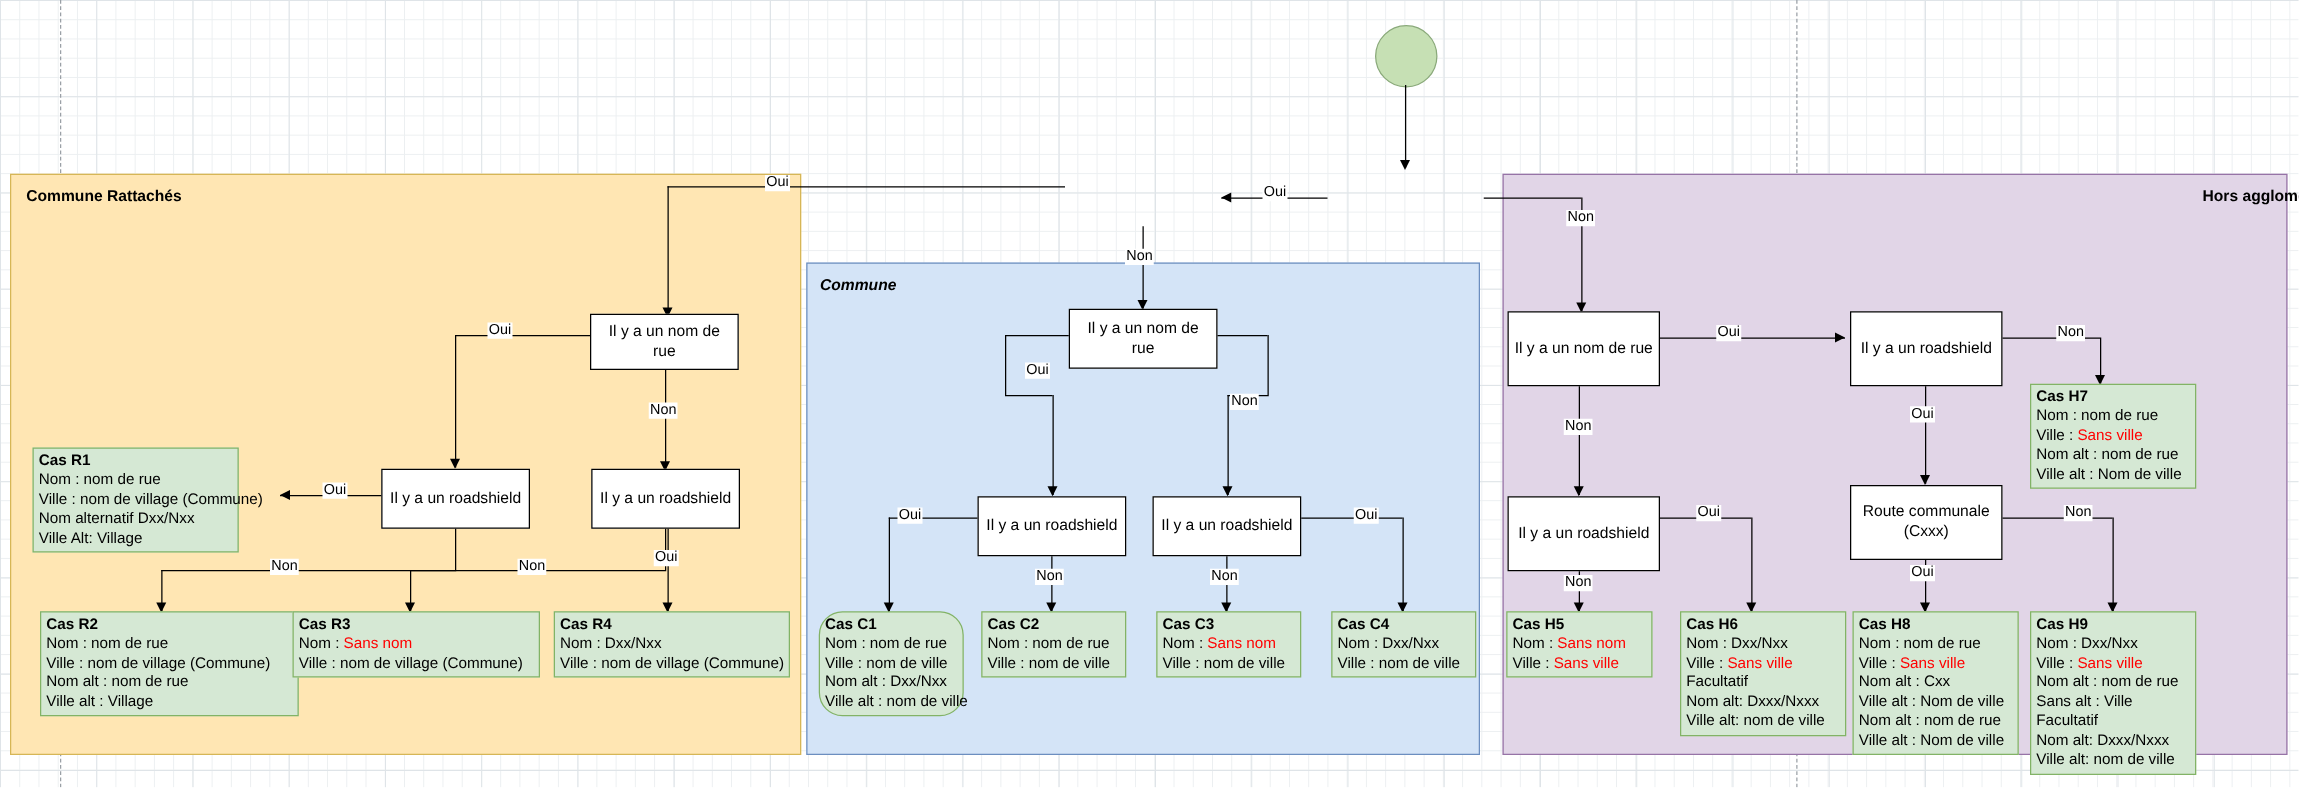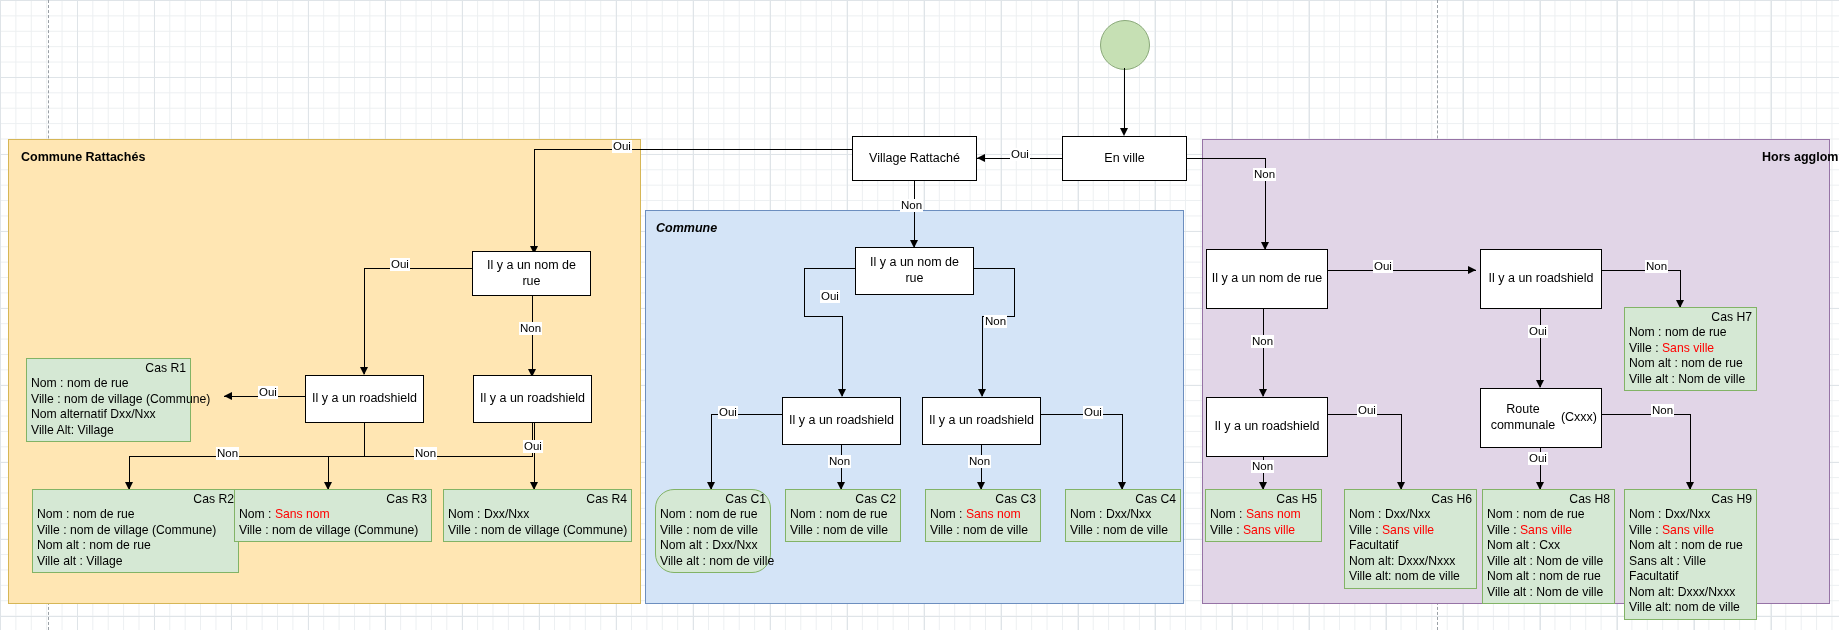--- a/index.html
+++ b/index.html
@@ -24,21 +24,21 @@
   .pool-title{position:absolute;font-size:12.5px;font-weight:bold;color:#000;white-space:nowrap;}
 
   
   .node{position:absolute;box-sizing:border-box;background:#ffffff;border:1.4px solid #000000;
         display:flex;align-items:center;justify-content:center;text-align:center;
         font-size:12.5px;color:#000;line-height:1.25;padding:2px 4px;}
 
   
   .case{position:absolute;box-sizing:border-box;background:#d5e8d4;border:1px solid #82b366;
         padding:2px 4px 3px 4px;font-size:12.2px;color:#000;line-height:1.27;}
-  .case .ttl{text-align:right;font-weight:normal;display:block;margin-bottom:0px;}
+  .case .ttl{text-align:left;font-weight:bold;display:block;margin-bottom:0px;}
   .case .ln{display:block;white-space:nowrap;}
   .red{color:#ff0000;}
 
   
   .start{position:absolute;border-radius:50%;background:#c6e0b4;border:1.6px solid #8aa97a;}
 
   
   .ln-h{position:absolute;height:0;border-top:1.4px solid #000;}
   .ln-v{position:absolute;width:0;border-left:1.4px solid #000;}
   .arw{position:absolute;width:0;height:0;}
@@ -61,23 +61,21 @@
   <div class="pool" style="left:645px;top:210px;width:539px;height:394px;background:#d4e4f7;border-color:#6c8ebf;"></div>
   <div class="pool-title" style="left:656px;top:221px;font-style:italic;">Commune</div>
 
   <div class="pool" style="left:1202px;top:139px;width:628px;height:465px;background:#e1d5e7;border-color:#9673a6;"></div>
   <div class="pool-title" style="left:1720px;top:150px;padding-left:42px;">Hors agglomération</div>
 
   <div class="start" style="left:1100px;top:20px;width:48px;height:48px;"></div>
   <div class="ln-v" style="left:1124px;top:68px;height:66px;"></div>
   <div class="arw arw-d" style="left:1119.5px;top:128px;"></div>
 
-  <div class="node" style="left:1062px;top:136px;width:125px;height:45px;">En ville</div>
-
-  <div class="node" style="left:852px;top:136px;width:125px;height:45px;">Village Rattaché</div>
+
 
   <div class="ln-h" style="left:977px;top:158px;width:85px;"></div>
   <div class="arw arw-r" style="left:977px;top:153.5px;transform:rotate(180deg);"></div>
   <div class="elabel" style="left:1010px;top:148px;">Oui</div>
 
   <div class="ln-h" style="left:534px;top:149px;width:318px;"></div>
   <div class="ln-v" style="left:534px;top:149px;height:104px;"></div>
   <div class="arw arw-d" style="left:529.5px;top:246px;"></div>
   <div class="elabel" style="left:612px;top:140px;">Oui</div>
 
@@ -231,21 +229,21 @@
   <div class="ln-v" style="left:1680px;top:270px;height:37px;"></div>
   <div class="arw arw-d" style="left:1675.5px;top:300px;"></div>
   <div class="elabel" style="left:1645px;top:260px;">Non</div>
 
   <div class="ln-v" style="left:1540px;top:309px;height:78px;"></div>
   <div class="arw arw-d" style="left:1535.5px;top:380px;"></div>
   <div class="elabel" style="left:1528px;top:325px;">Oui</div>
 
   <div class="node" style="left:1206px;top:397px;width:122px;height:60px;">Il y a un roadshield</div>
 
-  <div class="node" style="left:1480px;top:388px;width:122px;height:60px;flex-direction:row;">
+  <div class="node" style="left:1480px;top:388px;width:122px;height:60px;flex-direction:column;">
     <span>Route communale</span>
     <span>(Cxxx)</span>
   </div>
 
   <div class="ln-v" style="left:1263px;top:457px;height:32px;"></div>
   <div class="arw arw-d" style="left:1258.5px;top:482px;"></div>
   <div class="elabel" style="left:1251px;top:460px;">Non</div>
 
   <div class="ln-h" style="left:1328px;top:414px;width:73px;"></div>
   <div class="ln-v" style="left:1401px;top:414px;height:75px;"></div>

